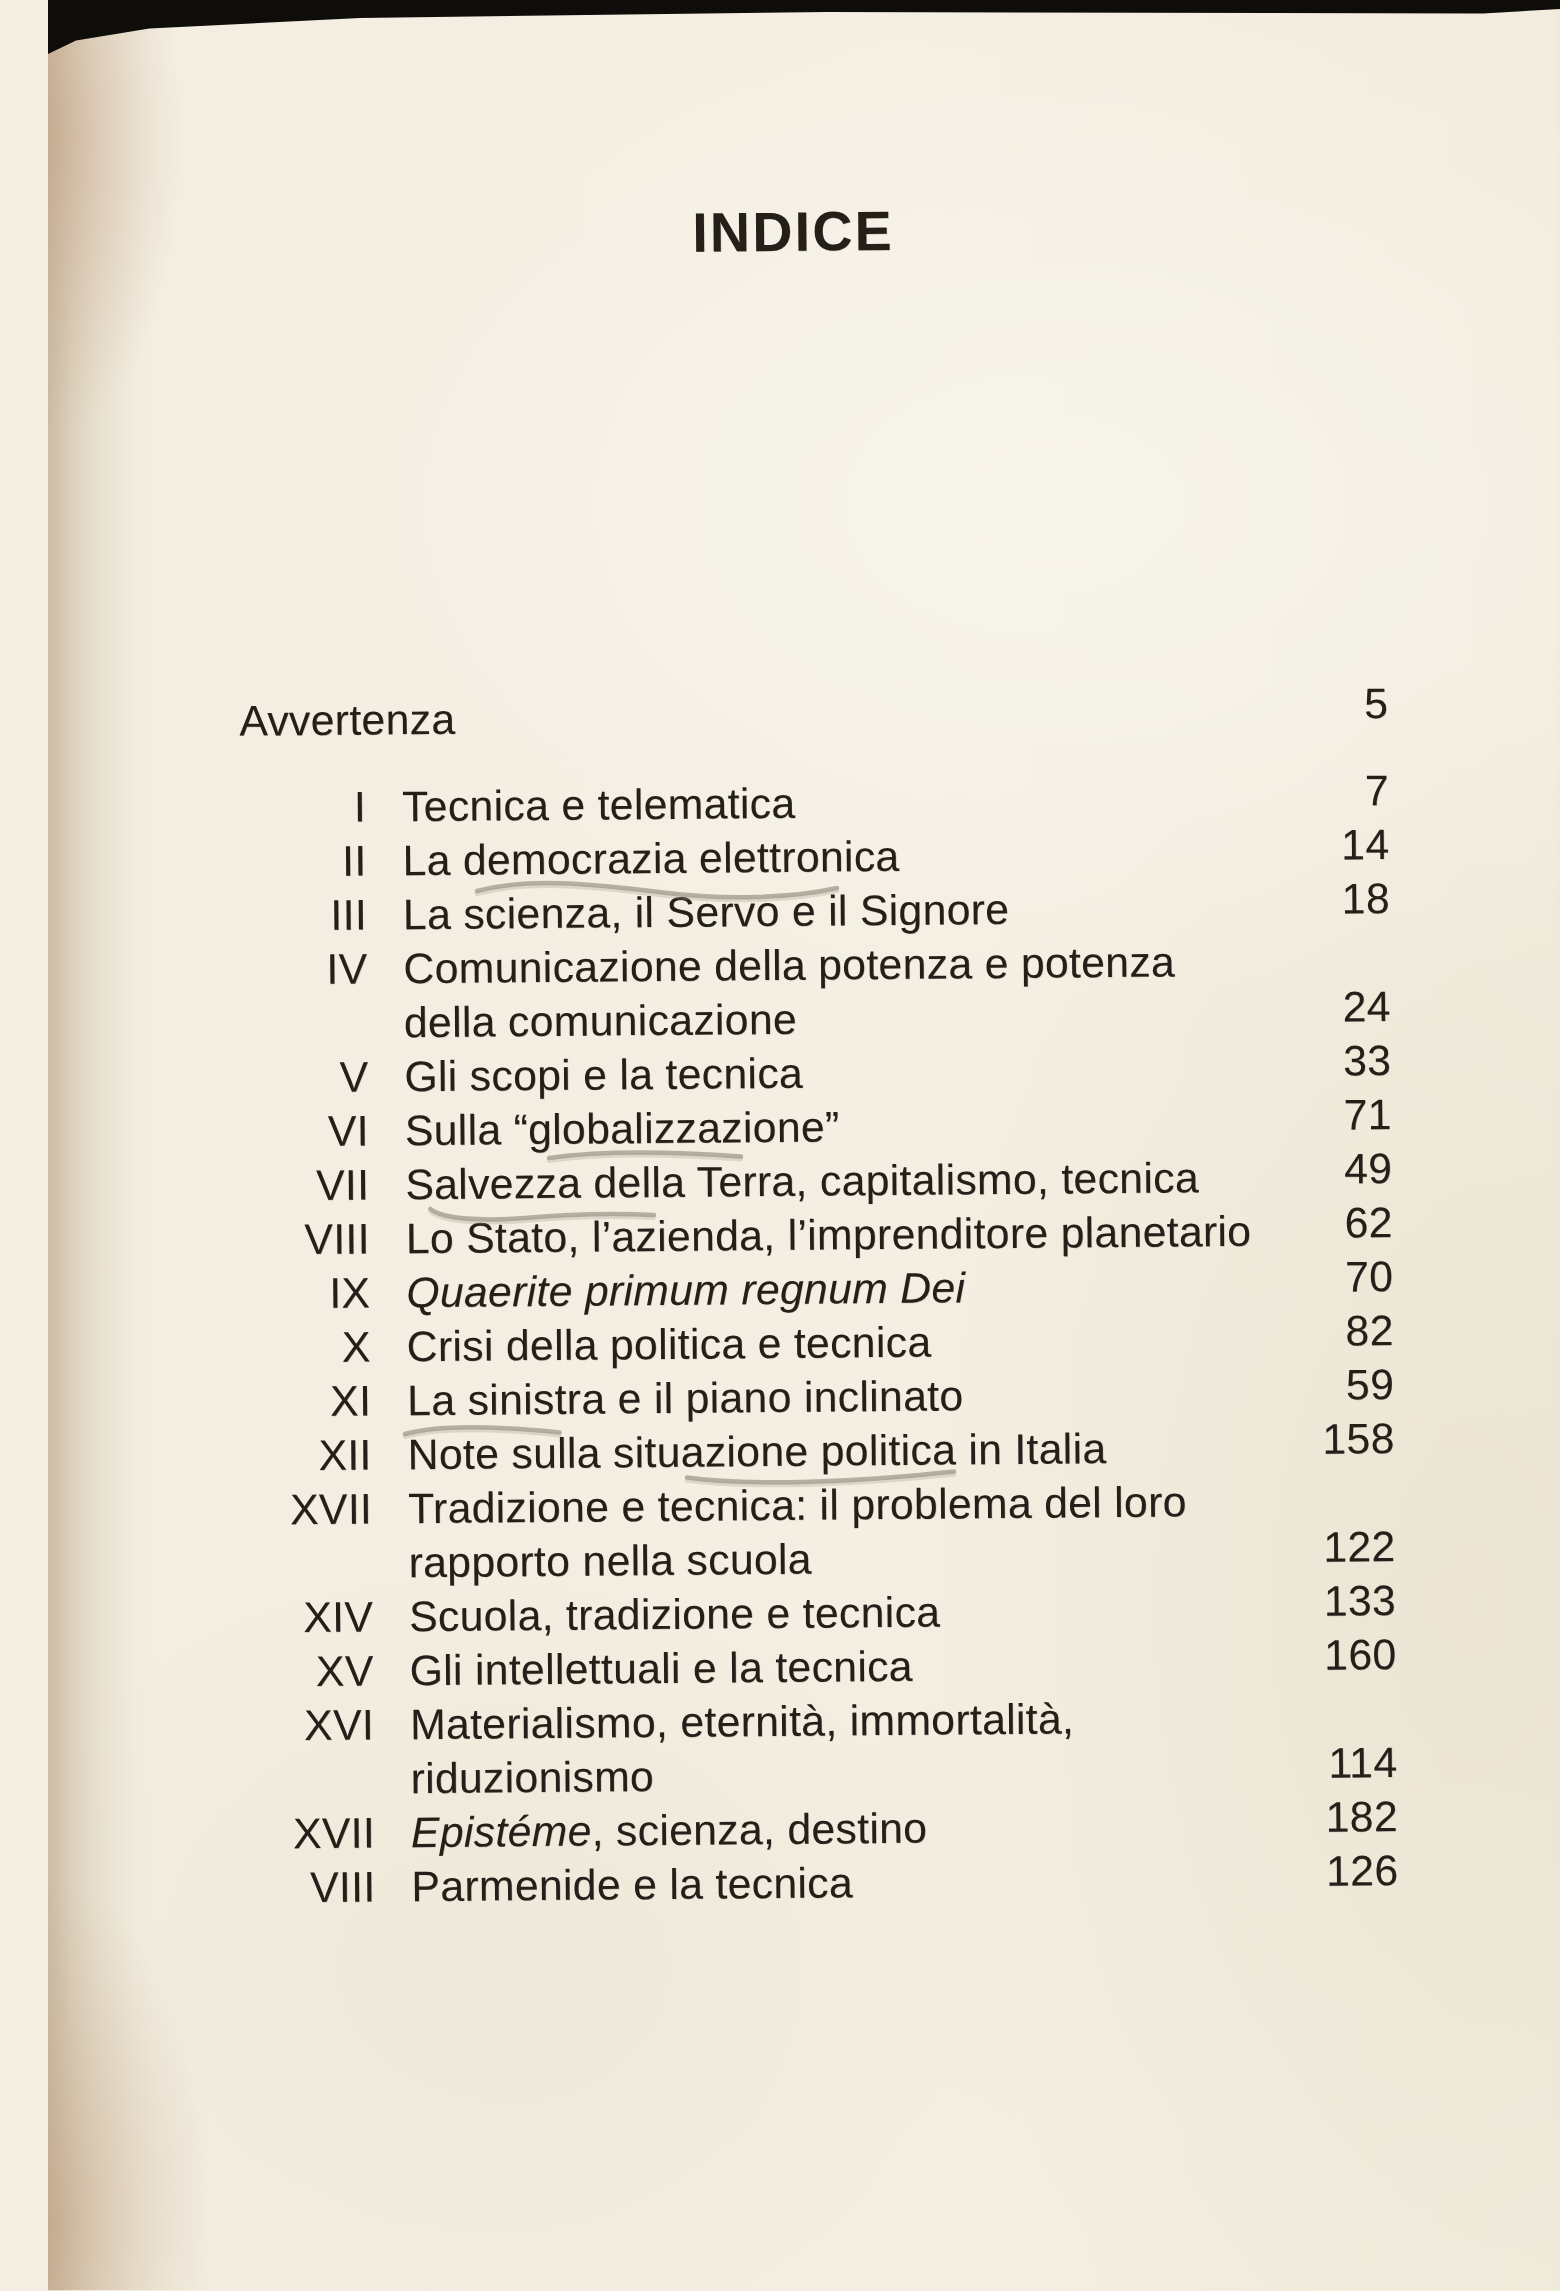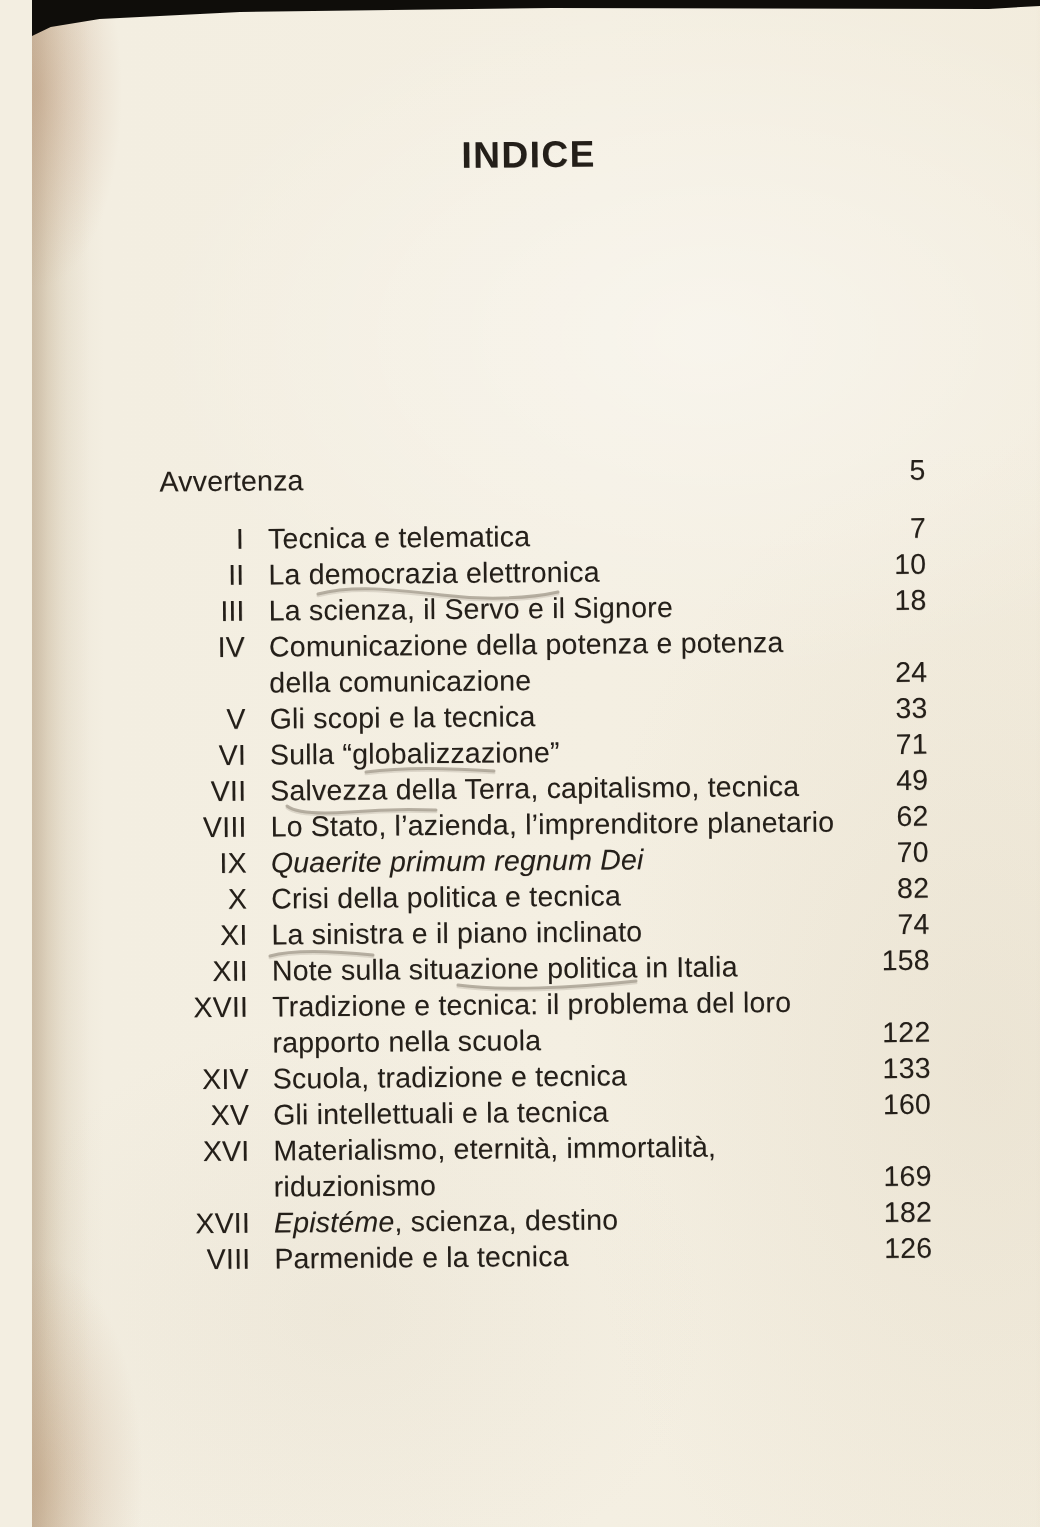--- a/index.html
+++ b/index.html
@@ -88,21 +88,21 @@
           <div class="titles">
             <div>Tecnica e telematica</div>
           </div>
           <div class="pageno">7</div>
         </div>
         <div class="row">
           <div class="roman">II</div>
           <div class="titles">
             <div>La democrazia elettronica</div>
           </div>
-          <div class="pageno">10</div>
+          <div class="pageno">14</div>
         </div>
         <div class="row">
           <div class="roman">III</div>
           <div class="titles">
             <div>La scienza, il Servo e il Signore</div>
           </div>
           <div class="pageno">18</div>
         </div>
         <div class="row">
           <div class="roman">IV</div>
@@ -152,21 +152,21 @@
           <div class="titles">
             <div>Crisi della politica e tecnica</div>
           </div>
           <div class="pageno">82</div>
         </div>
         <div class="row">
           <div class="roman">XI</div>
           <div class="titles">
             <div>La sinistra e il piano inclinato</div>
           </div>
-          <div class="pageno">74</div>
+          <div class="pageno">59</div>
         </div>
         <div class="row">
           <div class="roman">XII</div>
           <div class="titles">
             <div>Note sulla situazione politica in Italia</div>
           </div>
           <div class="pageno">158</div>
         </div>
         <div class="row">
           <div class="roman">XVII</div>
@@ -189,21 +189,21 @@
             <div>Gli intellettuali e la tecnica</div>
           </div>
           <div class="pageno">160</div>
         </div>
         <div class="row">
           <div class="roman">XVI</div>
           <div class="titles">
             <div>Materialismo, eternità, immortalità,</div>
             <div>riduzionismo</div>
           </div>
-          <div class="pageno">169</div>
+          <div class="pageno">114</div>
         </div>
         <div class="row">
           <div class="roman">XVII</div>
           <div class="titles">
             <div><span class="ital">Epistéme</span><span>, scienza, destino</span></div>
           </div>
           <div class="pageno">182</div>
         </div>
         <div class="row">
           <div class="roman">VIII</div>

